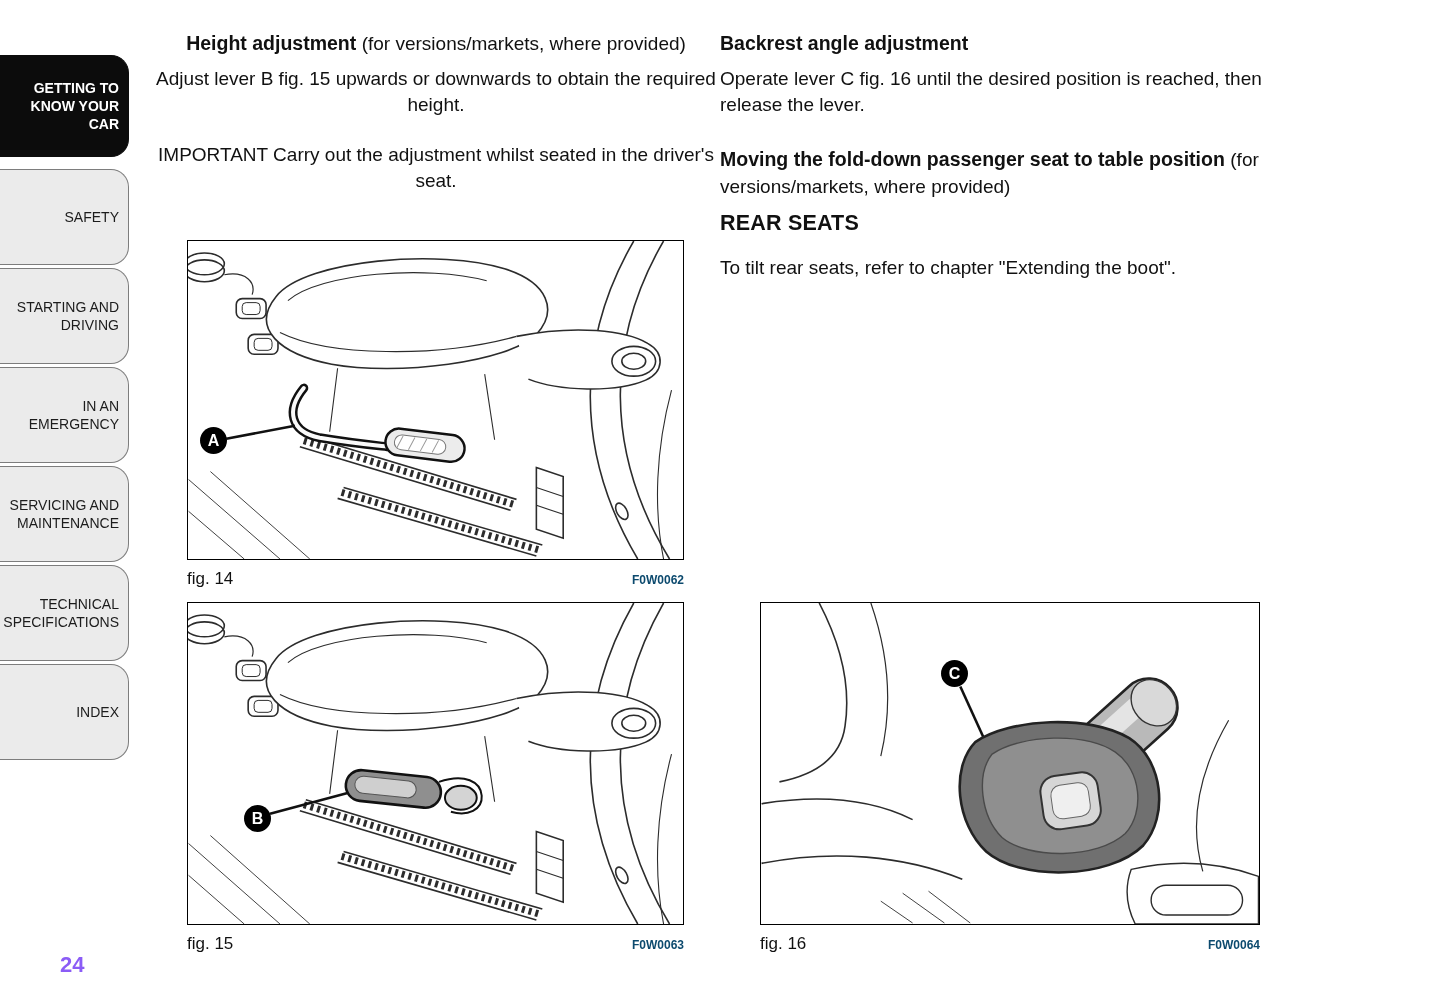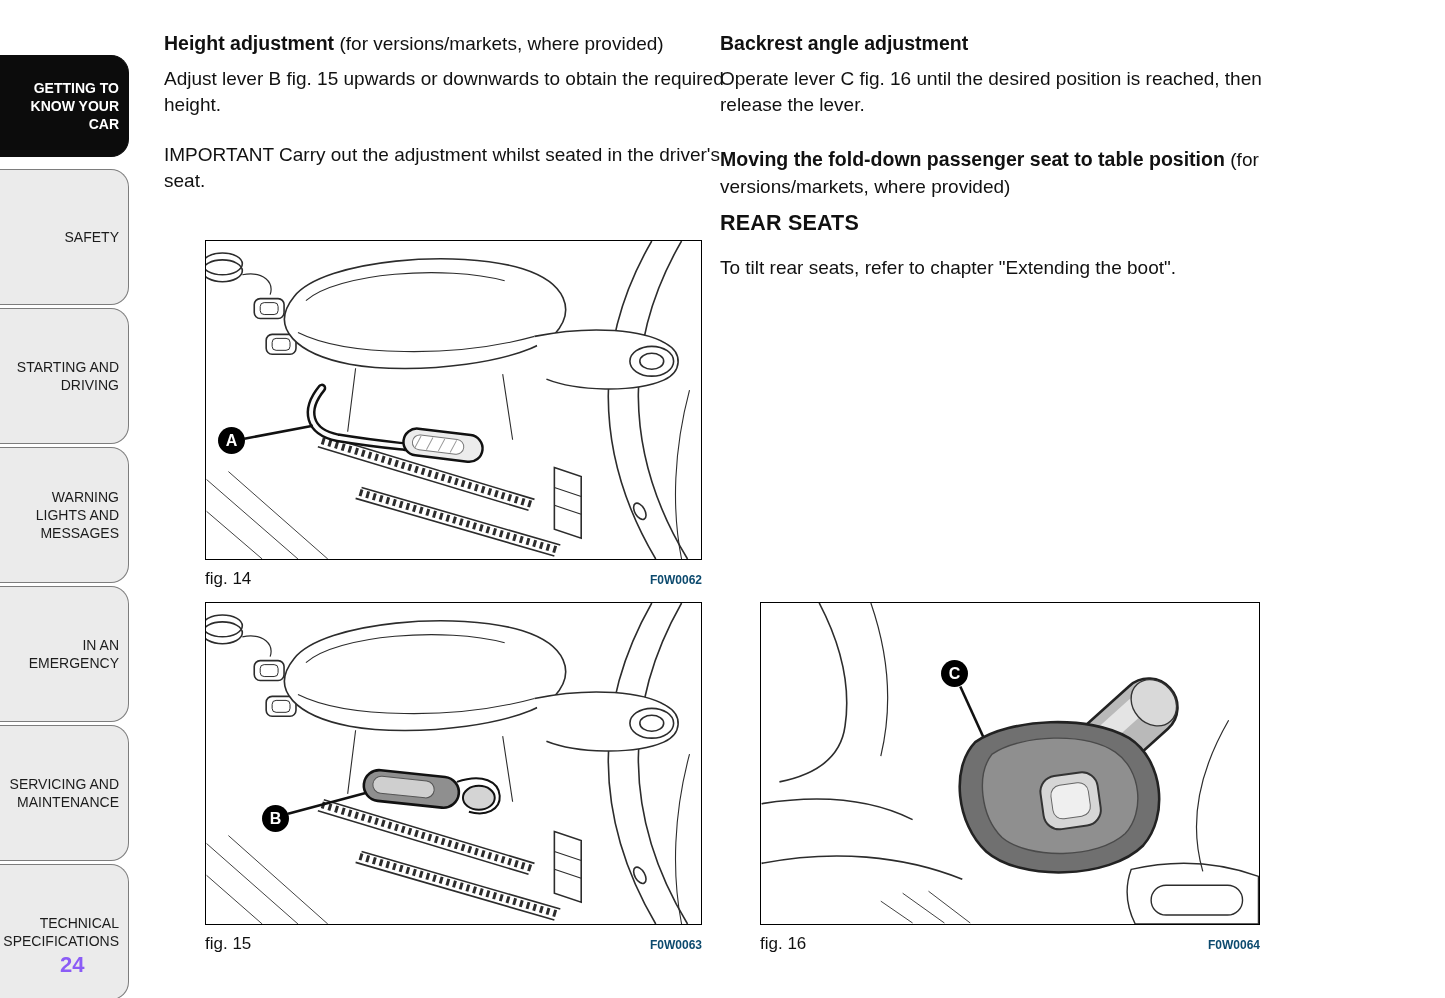--- a/index.html
+++ b/index.html
@@ -13,39 +13,39 @@
   }
   .page { position:absolute; inset:0; }
 
   
   .sidebar { position:absolute; left:0; top:55px; width:129px; }
   .tab {
     background:#ebebeb;
     border:1.5px solid #7d7d7d;
     border-left:none;
     border-radius:0 18px 18px 0;
-    height:136px;
+    height:96px;
     margin-bottom:3px;
     display:flex; align-items:center; justify-content:flex-end;
     text-align:right;
     padding:6px 9px 6px 4px;
     font-size:14px; line-height:1.3; color:#1c1c1c;
   }
   .tab.active {
     background:#0c0c0c; border-color:#0c0c0c; color:#ffffff;
     font-weight:bold; height:102px; margin-bottom:12px;
   }
   .page-number {
     position:absolute; left:60px; top:952px;
     font-size:22px; font-weight:bold; color:#8b5cf6;
   }
 
   
   .col { position:absolute; top:30px; font-size:19px; line-height:1.37; }
-  .col-left  { left:164px; width:580px; }
+  .col-left  { left:146px; width:580px;text-align:center; }
   .col-right { left:720px; width:568px; }
   .heading { font-weight:bold; font-size:19.5px; }
   .heading .normal { font-weight:normal; font-size:19px; }
   .mb8  { margin-bottom:9px; }
   .mb16 { margin-bottom:28px; }
   .mb24 { margin-bottom:24px; }
   .mb28 { margin-bottom:28px; }
   .section-heading { font-weight:bold; font-size:21.5px; letter-spacing:.2px; margin-bottom:17px; }
 
   
@@ -86,23 +86,20 @@
 
   <div class="sidebar">
     <div class="tab active">
       <span>GETTING TO KNOW YOUR CAR</span>
     </div>
     <div class="tab">
       <span>SAFETY</span>
     </div>
     <div class="tab">
       <span>STARTING AND DRIVING</span>
-    </div>
-    <div class="tab">
-      <span>WARNING LIGHTS AND MESSAGES</span>
     </div>
     <div class="tab">
       <span>IN AN EMERGENCY</span>
     </div>
     <div class="tab">
       <span>SERVICING AND MAINTENANCE</span>
     </div>
     <div class="tab">
       <span>TECHNICAL SPECIFICATIONS</span>
     </div>

